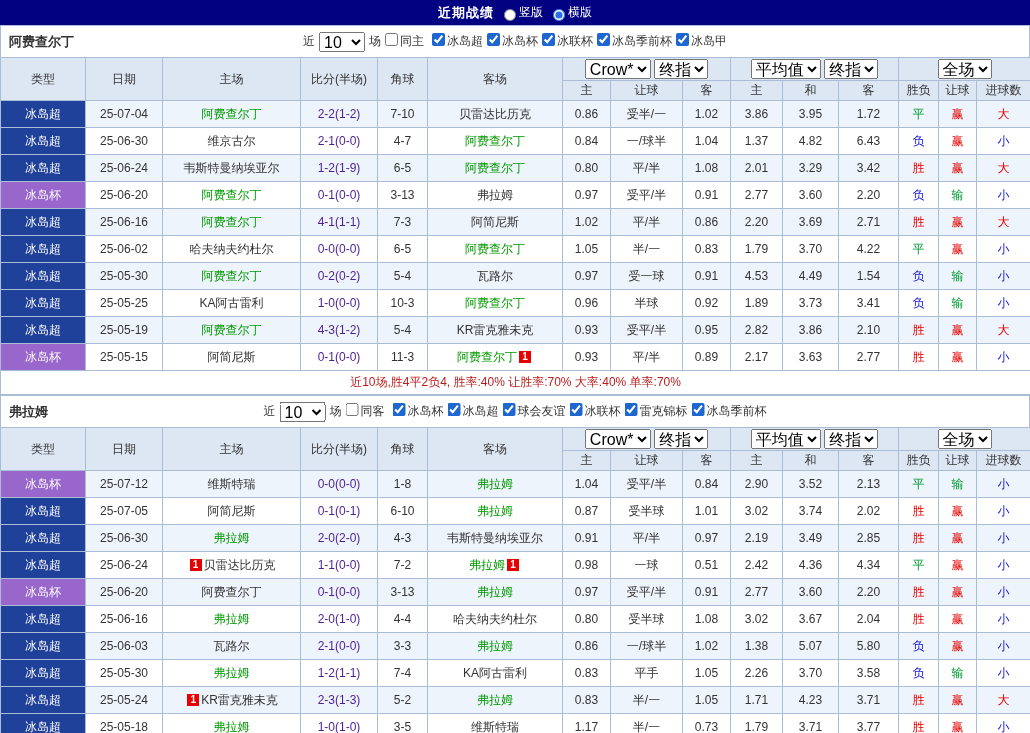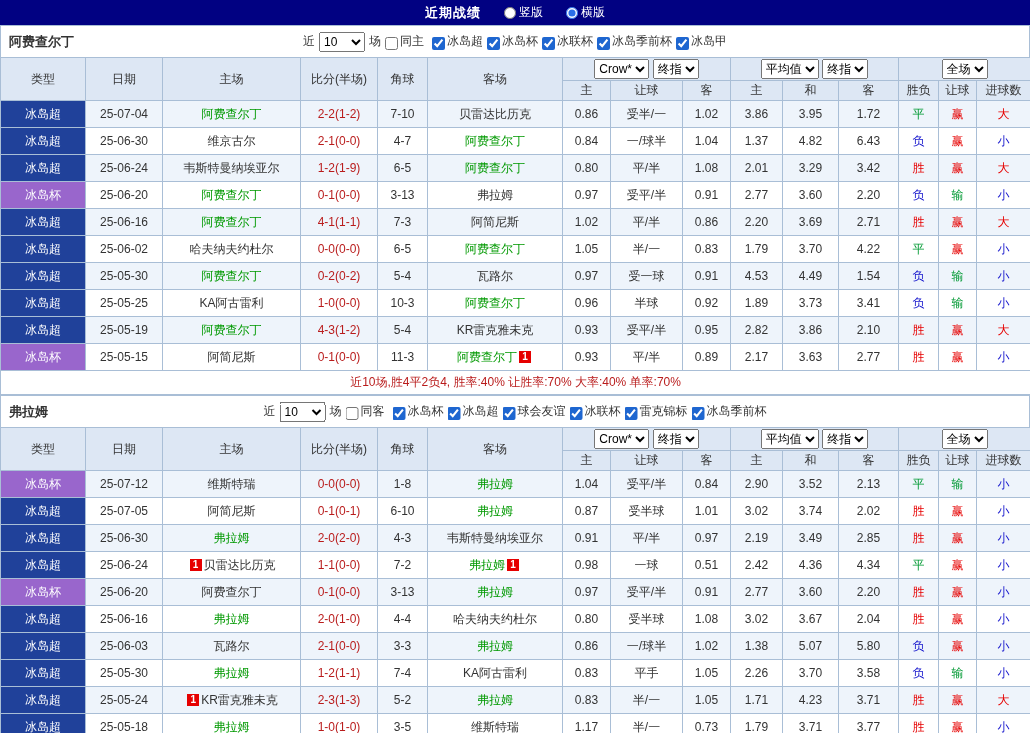--- a/index.html
+++ b/index.html
@@ -1,42 +1,42 @@
 <!DOCTYPE html>
 <html><head>
 <meta charset="utf-8">
 <style>
   html,body{margin:0;padding:0}
   body{width:1030px;background:#fff;font-family:"Liberation Sans","DejaVu Sans",sans-serif;font-size:12px;color:#333}
   .page{width:1030px}
   
-  .topbar{height:25px;background:#010182;color:#fff;display:flex;align-items:center;justify-content:center;gap:23px}
+  .topbar{height:25px;background:#010182;color:#fff;display:flex;align-items:center;justify-content:center;gap:10px}
   .topbar .title{font-weight:bold;font-size:13px;letter-spacing:1px}
-  .radio-opt{display:inline-flex;align-items:center;gap:3px;cursor:pointer;font-size:12px}
+  .radio-opt{display:inline-flex;align-items:flex-end;gap:3px;cursor:pointer;font-size:12px}
   .radio-opt input{width:12px;height:12px;margin:0;accent-color:#2a6fe8}
   
   .sec-head{position:relative;height:31px;display:flex;align-items:center;border:1px solid #a9bed6;border-bottom:none;background:#fff}
   .sec-head .team{font-weight:bold;font-size:13px;padding-left:8px;color:#333}
   .filters{position:absolute;left:50%;transform:translateX(-50%);display:flex;align-items:center;gap:4px;white-space:nowrap}
-  .filters select,.sel-cell select{font-size:12px;height:20px;font-family:inherit}
+  .filters select,.sel-cell select{font-size:16px;height:20px;font-family:inherit}
   .w-count{width:46px}
-  .cb{display:inline-flex;align-items:flex-end;gap:2px}
+  .cb{display:inline-flex;align-items:flex-start;gap:2px}
   .cb input{width:13px;height:13px;margin:0;accent-color:#1e66d0}
   .leagues{display:inline-flex;align-items:center}
   .leagues .cb{margin-left:4px}
   
   table{width:1030px;table-layout:fixed;border-collapse:collapse}
   th,td{border:1px solid #a9bed6;text-align:center;white-space:nowrap;overflow:hidden;padding:0 1px}
   thead th{background:#dde7f4;font-weight:normal;height:19px}
   .sel-cell{padding:1px 0}
   tbody td{height:26px}
   tbody tr.alt{background:#eef4fb}
   td.lg-super{background:#20419a;color:#fff}
   td.lg-cup{background:#9966cc;color:#fff}
-  .score{color:#b91c1c}
+  .score{color:#4c1d95}
   .tname.focus{color:#009900}
   .c-red{color:#e60000}
   .c-green{color:#009933}
   .c-blue{color:#1212cc}
   tfoot td{height:23px;background:#fff;color:#b91c1c;border:1px solid #a9bed6}
   .badge{display:inline-block;min-width:12px;height:12px;line-height:12px;background:#e60000;color:#fff;font-size:10px;font-weight:bold;margin:0 2px;vertical-align:1px}
 </style>
 </head>
 <body>
 

